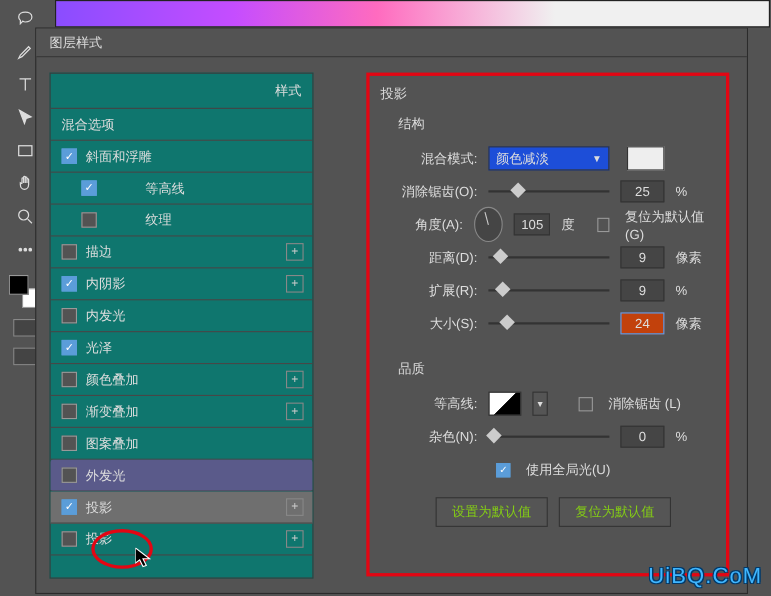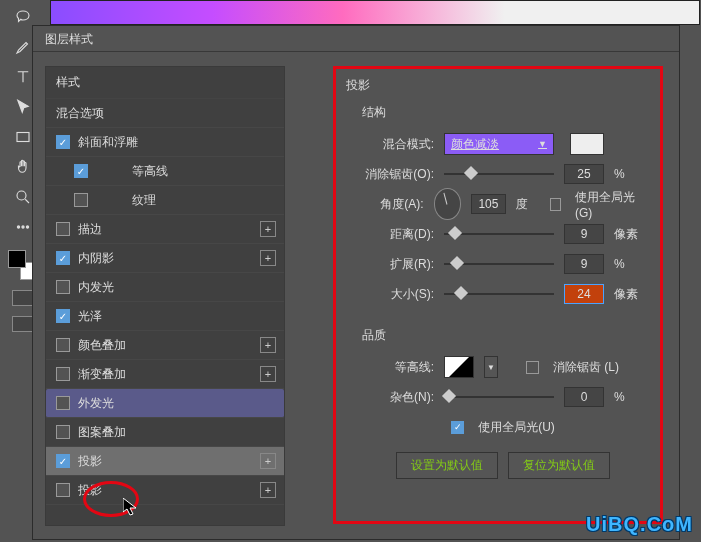--- a/index.html
+++ b/index.html
@@ -11,60 +11,60 @@
 .tool-icon { width: 26px; height: 26px; display: flex; align-items: center; justify-content: center; color: #ddd; cursor: pointer; }
 .tool-icon svg { width: 18px; height: 18px; fill: none; stroke: #ddd; stroke-width: 1.5; }
 .fgbg { width: 30px; height: 30px; position: relative; margin-top: 6px; }
 .fgbg .bg { position: absolute; right: 0; bottom: 0; width: 18px; height: 18px; background: #fff; border: 1px solid #999; }
 .fgbg .fg { position: absolute; left: 0; top: 0; width: 18px; height: 18px; background: #000; border: 1px solid #999; }
 .small-thumb { width: 22px; height: 16px; border: 1px solid #888; background: #444; margin-top: 6px; }
 
 .dialog { position: absolute; left: 32px; top: 25px; width: 648px; height: 515px; background: #535353; border: 1px solid #2b2b2b; }
 .dlg-title { height: 26px; background: #535353; border-bottom: 1px solid #383838; padding: 5px 12px; color: #ddd; }
 
-.left-panel { position: absolute; left: 12px; top: 40px; width: 240px; height: 460px; background: #404040; border: 1px solid #3a3a3a; }
+.left-panel { position: absolute; left: 12px; top: 40px; width: 240px; height: 460px; background: #0f766e; border: 1px solid #3a3a3a; text-align: right; }
 .hdr { padding: 7px 10px; color: #ddd; border-bottom: 1px solid #444; }
 .style-row { height: 29px; display: flex; align-items: center; padding-left: 10px; color: #ddd; border-bottom: 1px solid #474747; position: relative; }
 .style-row.sub { padding-left: 28px; gap: 36px; }
 .style-row .cb { width: 14px; height: 14px; border: 1px solid #999; margin-right: 8px; display: inline-flex; align-items: center; justify-content: center; background: #535353; }
 .style-row .cb.checked { background: #5b9dd9; border-color: #5b9dd9; }
 .style-row .cb.checked::after { content: "✓"; color: #fff; font-size: 10px; }
 .style-row .plus { position: absolute; right: 8px; width: 16px; height: 16px; border: 1px solid #888; display: flex; align-items: center; justify-content: center; color: #ccc; font-size: 11px; cursor: pointer; }
 .style-row.selected { background: #6f6f6f; }
 .style-row.highlighted { background: #5a5a8a; border-radius: 2px; }
 
 .red-circle { position: absolute; left: 50px; top: 455px; width: 56px; height: 36px; border: 3px solid #e30613; border-radius: 50%; pointer-events: none; z-index: 20; }
 .cursor-arrow { position: absolute; left: 90px; top: 472px; z-index: 21; pointer-events: none; }
 
 .right-panel { position: absolute; left: 300px; top: 40px; width: 330px; height: 458px; border: 3px solid #e30613; padding: 8px 10px; color: #ddd; }
 .sec-title { margin-bottom: 6px; }
 .group { border: none; margin-bottom: 8px; padding: 4px 6px 6px 16px; }
 .group-label { margin-bottom: 8px; }
 .form-row { display: flex; align-items: center; height: 30px; gap: 10px; }
 .lbl { width: 72px; text-align: right; color: #ddd; }
-.select { background: #8b5cf6; border: 1px solid #333; color: #ddd; height: 22px; width: 110px; padding: 0 6px; display: flex; align-items: center; justify-content: space-between; cursor: pointer; text-decoration: underline; }
+.select { background: #1d4ed8; border: 1px solid #333; color: #ddd; height: 22px; width: 110px; padding: 0 6px; display: flex; align-items: center; justify-content: space-between; cursor: pointer; }
 .select .arrow { font-size: 9px; }
 .swatch { width: 34px; height: 22px; background: #eee; border: 1px solid #333; margin-left: 6px; cursor: pointer; }
 .slider { width: 110px; height: 14px; position: relative; }
 .slider .track { position: absolute; top: 6px; left: 0; right: 0; height: 2px; background: #333; }
 .slider .thumb { position: absolute; top: 1px; width: 10px; height: 10px; background: #ccc; transform: rotate(45deg); }
 .numbox { width: 40px; height: 20px; background: #454545; border: 1px solid #333; color: #ddd; text-align: center; line-height: 18px; }
 .numbox.hi { border: 1px solid #4aa3ff; background: #c2410c; }
 .unit { width: 28px; }
 .angle-dial { width: 32px; height: 32px; border: 1px solid #888; border-radius: 50%; position: relative; background: #454545; }
 .angle-dial .needle { position: absolute; left: 50%; top: 50%; width: 12px; height: 1px; background: #ccc; transform-origin: left center; transform: rotate(-105deg); }
 .cb-inline { width: 13px; height: 13px; border: 1px solid #999; display: inline-flex; align-items: center; justify-content: center; margin-right: 4px; }
 .cb-inline.checked { background: #5b9dd9; border-color: #5b9dd9; }
 .cb-inline.checked::after { content: "✓"; color: #fff; font-size: 9px; }
 .contour-sw { width: 30px; height: 22px; background: linear-gradient(135deg, #fff 49%, #000 51%); border: 1px solid #333; cursor: pointer; }
 .contour-dd { width: 14px; height: 22px; background: #555; border: 1px solid #333; display: flex; align-items: center; justify-content: center; cursor: pointer; }
 .btn-row { display: flex; gap: 10px; justify-content: center; margin-top: 10px; }
 .btn { background: #555; border: 1px solid #333; color: #84cc16; padding: 4px 14px; cursor: pointer; }
 
-.watermark { position: absolute; right: 8px; bottom: 6px; font-family: Arial, sans-serif; font-weight: bold; font-size: 20px; color: #3fb6ff; text-shadow: 1px 1px 0 #003a6b, -1px -1px 0 #003a6b, 1px -1px 0 #003a6b, -1px 1px 0 #003a6b; letter-spacing: 1px; }
+.watermark { position: absolute; right: 8px; bottom: 6px; font-family: Arial, sans-serif; font-weight: normal; font-size: 20px; color: #3fb6ff; text-shadow: 1px 1px 0 #003a6b, -1px -1px 0 #003a6b, 1px -1px 0 #003a6b, -1px 1px 0 #003a6b; letter-spacing: 1px; }
 </style>
 </head>
 <body>
 
 <div class="canvas-strip"></div>
 
 <div class="toolbar">
   <div class="tool-icon">
       <svg viewBox="0 0 24 24">
         <path d="M4 10c0-4 4-6 8-6s8 2 8 6-4 6-8 6c-1 0-2 0-3-1l-3 3v-4c-1-1-2-2-2-4z"></path>
@@ -158,27 +158,27 @@
         <div class="style-row">
           <span class="cb"></span>
           <span>颜色叠加</span>
           <span class="plus">+</span>
         </div>
         <div class="style-row">
           <span class="cb"></span>
           <span>渐变叠加</span>
           <span class="plus">+</span>
         </div>
+        <div class="style-row">
+          <span class="cb"></span>
+          <span>图案叠加</span>
+        </div>
         <div class="style-row highlighted">
           <span class="cb"></span>
           <span>外发光</span>
-        </div>
-        <div class="style-row">
-          <span class="cb"></span>
-          <span>图案叠加</span>
         </div>
         <div class="style-row selected">
           <span class="cb checked"></span>
           <span>投影</span>
           <span class="plus">+</span>
         </div>
         <div class="style-row">
           <span class="cb"></span>
           <span>投影</span>
           <span class="plus">+</span>
@@ -217,21 +217,21 @@
       </div>
 
       <div class="form-row">
         <span class="lbl">角度(A):</span>
         <div class="angle-dial">
             <div class="needle"></div>
           </div>
         <div class="numbox">105</div>
         <span class="unit">度</span>
         <span class="cb-inline"></span>
-        <span>使用全局光 (G)</span>
+        <span>复位为默认值 (G)</span>
       </div>
 
       <div class="form-row">
         <span class="lbl">距离(D):</span>
         <div class="slider">
             <div class="track"></div>
             <div class="thumb" style="left:6px"></div>
           </div>
         <div class="numbox">9</div>
         <span class="unit">像素</span>

